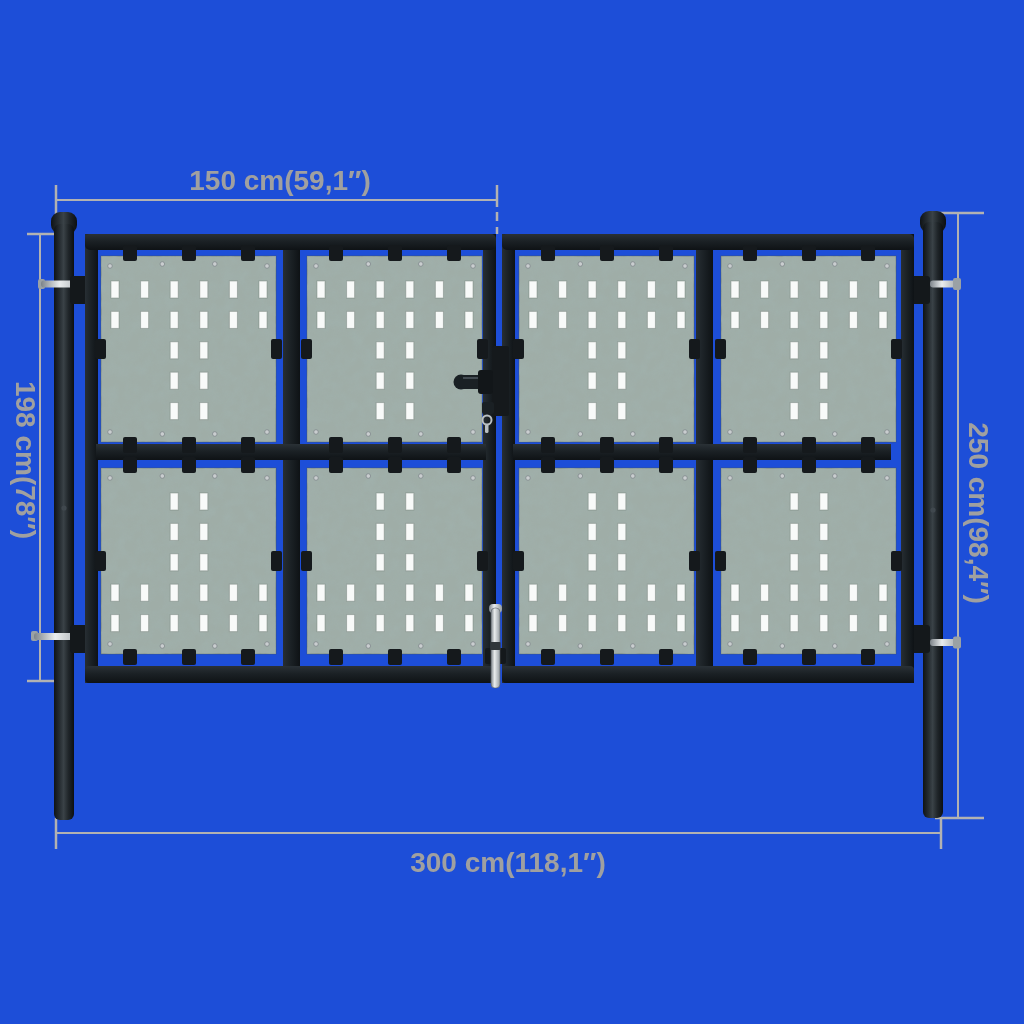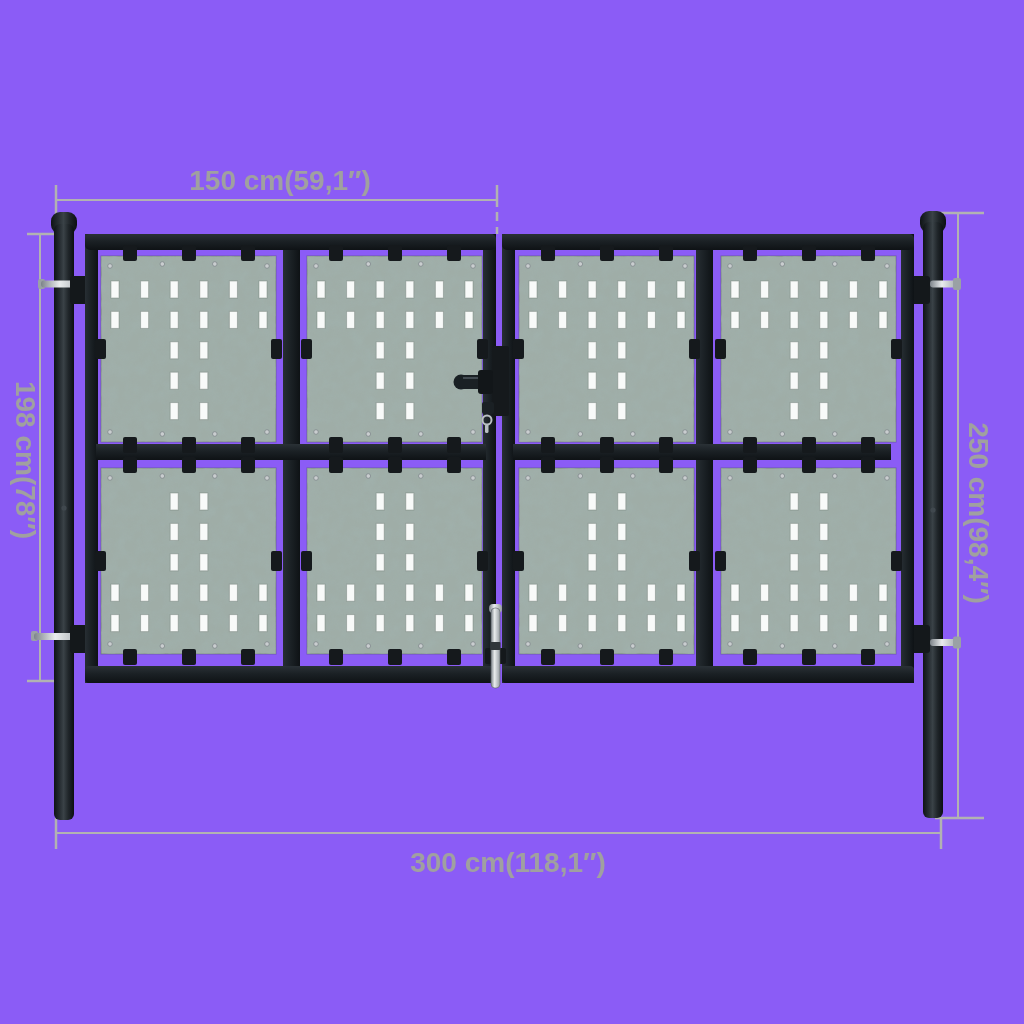--- a/index.html
+++ b/index.html
@@ -1,16 +1,16 @@
 <!DOCTYPE html>
 <html><head>
 <meta charset="utf-8">
 <style>
   html,body{margin:0;padding:0;background:#ffffff;}
-  .stage{position:relative;width:1024px;height:1024px;background:#8b5cf6;overflow:hidden;}
+  .stage{position:relative;width:1024px;height:1024px;background:#1d4ed8;overflow:hidden;}
   svg{display:block;width:1024px;height:1024px;}
   .dim-text{font:700 28px "Liberation Sans", sans-serif;fill:#a0a0a0;}
   .dim-line{stroke:#b2b2b2;stroke-width:2;fill:none;}
   .dim-tick{stroke:#b2b2b2;stroke-width:2.5;fill:none;}
   .dim-dash{stroke:#b2b2b2;stroke-width:2.5;fill:none;stroke-dasharray:9 6;}
 </style>
 </head>
 <body>
 
 <div class="stage">

